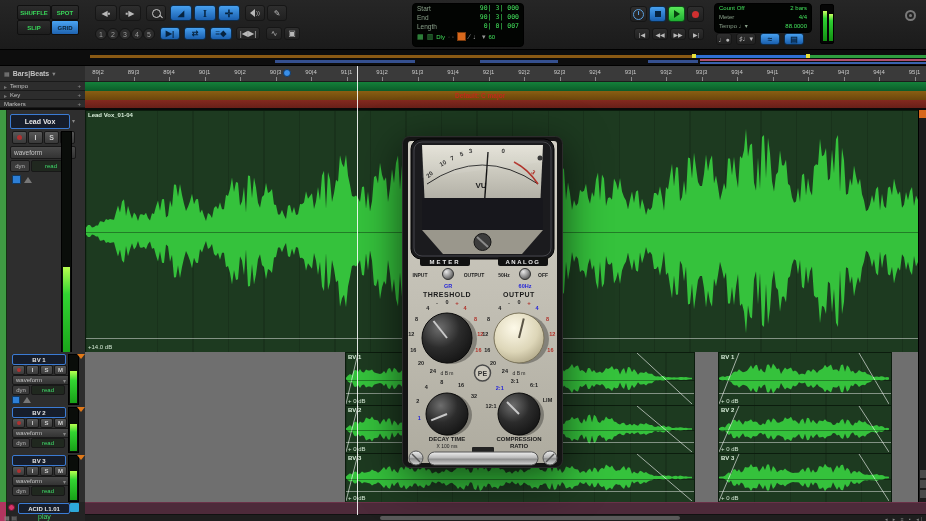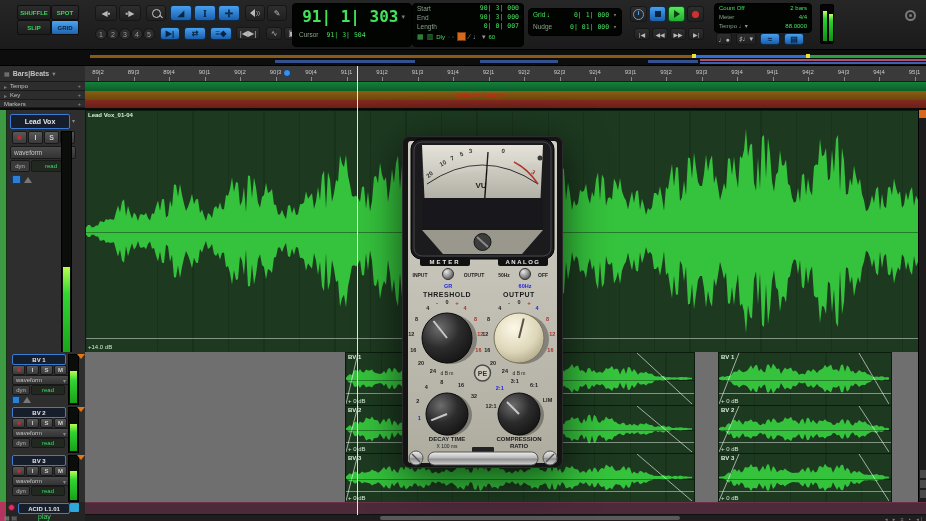--- a/index.html
+++ b/index.html
@@ -98,30 +98,20 @@
     <div class="num" style="left:119px;top:28px">3</div>
     <div class="num" style="left:131px;top:28px">4</div>
     <div class="num" style="left:143px;top:28px">5</div>
     <div class="btn blue" style="left:160px;top:27px;width:20px;height:13px">▶|</div>
     <div class="btn blue" style="left:184px;top:27px;width:22px;height:13px">⇄</div>
     <div class="btn blue" style="left:210px;top:27px;width:22px;height:13px">≡◆</div>
     <div class="btn dim" style="left:236px;top:27px;width:24px;height:13px">|◀▶|</div>
     <div class="btn dim" style="left:266px;top:27px;width:16px;height:13px">∿</div>
     <div class="btn dim" style="left:284px;top:27px;width:16px;height:13px">▣</div>
 
-    <div class="lcd" style="left:292px;top:3px;width:118px;height:42px">
-      <div style="display:flex;align-items:center;justify-content:flex-end;gap:3px;padding:3px 6px 0 0;">
-        <span class="g mono" style="font-size:16px;font-weight:bold;">91| 1| 303</span>
-        <span style="color:#777;font-size:7px;">▾</span>
-      </div>
-      <div style="display:flex;gap:8px;padding:5px 0 0 6px;">
-        <span class="gy" style="font-size:6.5px;">Cursor</span>
-        <span class="g mono" style="font-size:6.5px;">91| 3| 504</span>
-      </div>
-    </div>
 
     <div class="lcd" style="left:412px;top:3px;width:110px;height:42px">
       <div class="lrow">
           <span class="gy">Start</span>
           <span class="g mono">90| 3| 000</span>
         </div>
       <div class="lrow">
           <span class="gy">End</span>
           <span class="g mono">90| 3| 000</span>
         </div>
@@ -134,30 +124,20 @@
         <span style="color:#3fae4f;font-size:7px;">▥</span>
         <span class="g" style="font-size:6px;">Dly</span>
         <span style="color:#555;font-size:6px;">◦ ▫</span>
         <span style="width:7px;height:7px;background:#d8681c;border:1px solid #7a3a0c;display:inline-block;"></span>
         <span style="color:#999;font-size:7px;">∕</span>
         <span style="color:#999;font-size:7px;">♩ ▾</span>
         <span class="g" style="font-size:6px;">60</span>
       </div>
     </div>
 
-    <div class="lcd" style="left:528px;top:8px;width:92px;height:26px">
-      <div class="lrow" style="line-height:12px;">
-        <span><span class="g" style="font-size:6.5px;">Grid</span> <span class="g" style="font-size:7px;">♩</span></span>
-        <span class="g mono" style="font-size:6.5px;"><span>0| 1| 000</span> <span style="color:#777;">▾</span></span>
-      </div>
-      <div class="lrow" style="line-height:12px;">
-        <span class="gy" style="font-size:6.5px;">Nudge</span>
-        <span class="g mono" style="font-size:6.5px;"><span>0| 01| 000</span> <span style="color:#777;">▾</span></span>
-      </div>
-    </div>
 
     <div class="btn dim" style="left:630px;top:6px;width:17px;height:16px">
       <span style="width:9px;height:9px;border:1.4px solid #5aa0e0;border-radius:50%;position:relative;display:block;">
           <i style="position:absolute;left:3.5px;top:1.5px;width:1.4px;height:3.5px;background:#5aa0e0;"></i>
         </span>
     </div>
     <div class="btn blue" style="left:649px;top:6px;width:17px;height:16px">
         <span style="width:6px;height:6px;background:#06233f;display:block;"></span>
       </div>
     <div class="btn" style="left:668px;top:6px;width:17px;height:16px;background:linear-gradient(#5ae85a,#1fae32);border-color:#0c4d18;">

